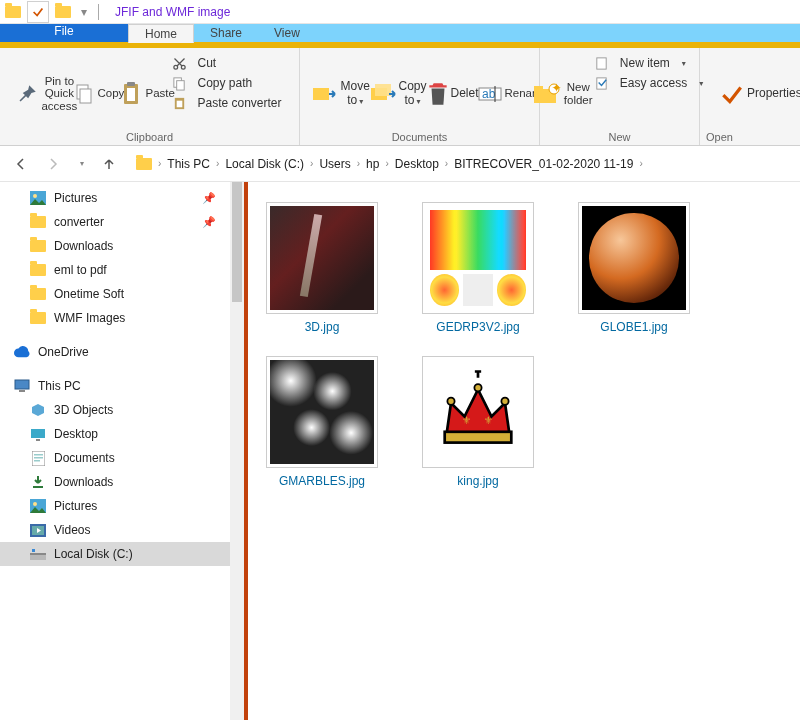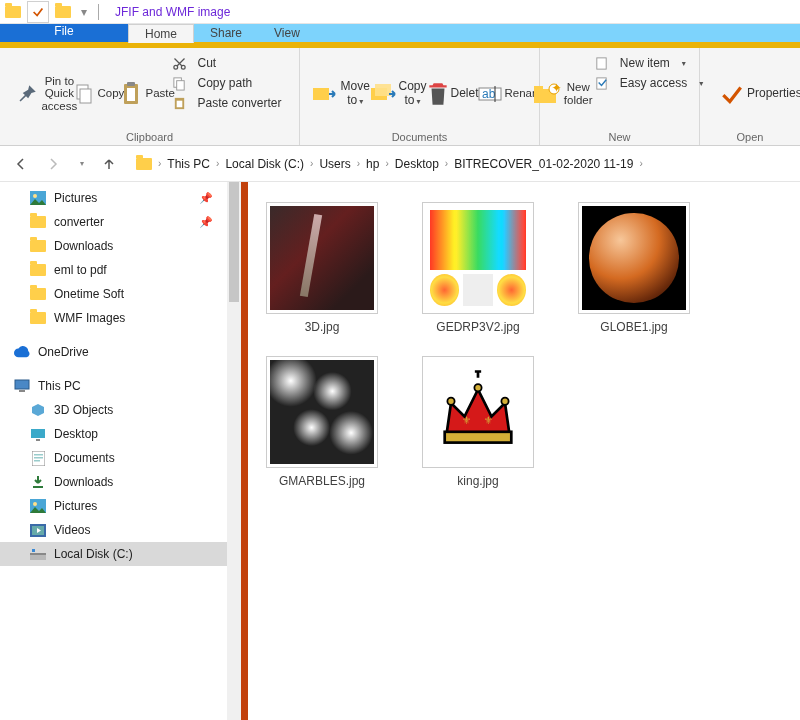--- a/index.html
+++ b/index.html
@@ -32,32 +32,32 @@
 
   
   .navbar { height:36px; display:flex; align-items:center; gap:10px; padding:0 10px; border-bottom:1px solid #e5e5e5; }
   .navarrow { width:22px; height:22px; display:flex; align-items:center; justify-content:center; color:#777; }
   .breadcrumb { display:flex; align-items:center; gap:6px; flex:1; padding:0 6px; height:24px; }
   .crumb { color:#222; white-space:nowrap; }
   .csep { color:#888; font-size:10px; }
 
   
   .body { display:flex; height:calc(720px - 24px - 24px - 98px - 36px); }
-  .nav { width:248px; border-right:7px solid #c2410c; position:relative; padding-top:4px; overflow:hidden; }
+  .nav { width:248px; border-right:4px solid #c2410c; position:relative; padding-top:4px; overflow:hidden; }
   .nav-scroll { position:absolute; right:0; top:0; bottom:0; width:14px; background:#f0f0f0; }
   .nav-thumb { position:absolute; top:0; left:2px; right:2px; height:120px; background:#c6c6c6; }
   .nav-item { display:flex; align-items:center; gap:8px; padding:4px 10px 4px 30px; color:#222; }
   .nav-item.root { padding-left:14px; margin-top:10px; font-weight:400; }
   .nav-item.selected { background:#d9d9d9; }
   .pin { margin-left:auto; margin-right:18px; color:#555; font-size:11px; }
 
   .files { flex:1; padding:20px 10px; display:flex; flex-wrap:wrap; align-content:flex-start; gap:22px 28px; }
   .file { width:128px; display:flex; flex-direction:column; align-items:center; gap:6px; }
   .thumb { width:112px; height:112px; background:#fff; border:1px solid #ccc; padding:3px; display:flex; align-items:center; justify-content:center; overflow:hidden; }
-  .fname { font-size:12px; color:#404040; text-align:center; }
+  .fname { font-size:12px; color:#0369a1; text-align:center; }
 
   
   .art-3d { width:100%; height:100%; background:linear-gradient(135deg,#3a2a2a,#641f1f 40%,#2b1a1a 80%); position:relative; }
   .art-3d::after{content:"";position:absolute;left:36%;top:8%;width:8%;height:80%;background:linear-gradient(180deg,#caa,#876);transform:rotate(10deg);}
   .art-ged { width:100%; height:100%; background:#fff; display:flex; flex-direction:column; }
   .art-ged .top{height:58%;margin:4px;background:linear-gradient(90deg,#f43,#fd3,#4c6,#2cf,#f43);filter:contrast(1.2);}
   .art-ged .bot{flex:1;display:flex;gap:4px;margin:0 4px 4px;}
   .art-ged .c{flex:1;border-radius:50%;background:radial-gradient(circle,#f63,#fd4 60%,#fa2);}
   .art-ged .p{flex:1;background:#eee;}
   .art-globe{width:100%;height:100%;background:#000;display:flex;align-items:center;justify-content:center;}
@@ -247,21 +247,21 @@
     <div class="group-body">
       <div class="bigbtn" style="width:62px">
         <div class="icon32">
             <svg width="26" height="26" viewBox="0 0 24 24">
               <polyline points="4,13 10,19 20,6" fill="none" stroke="#d35400" stroke-width="3"></polyline>
             </svg>
           </div>
         <span class="lbl"><span>Properties</span><span class="chev">▾</span></span>
       </div>
     </div>
-    <div class="group-label" style="text-align:center;padding-right:0">Open</div>
+    <div class="group-label" style="text-align:left;padding-right:0">Open</div>
   </div>
 </div>
 
 <div class="navbar">
   <div class="navarrow">
       <svg width="16" height="16" viewBox="0 0 16 16">
         <path d="M10 3l-5 5 5 5" stroke="#555" stroke-width="1.5" fill="none"></path>
       </svg>
     </div>
   <div class="navarrow">

